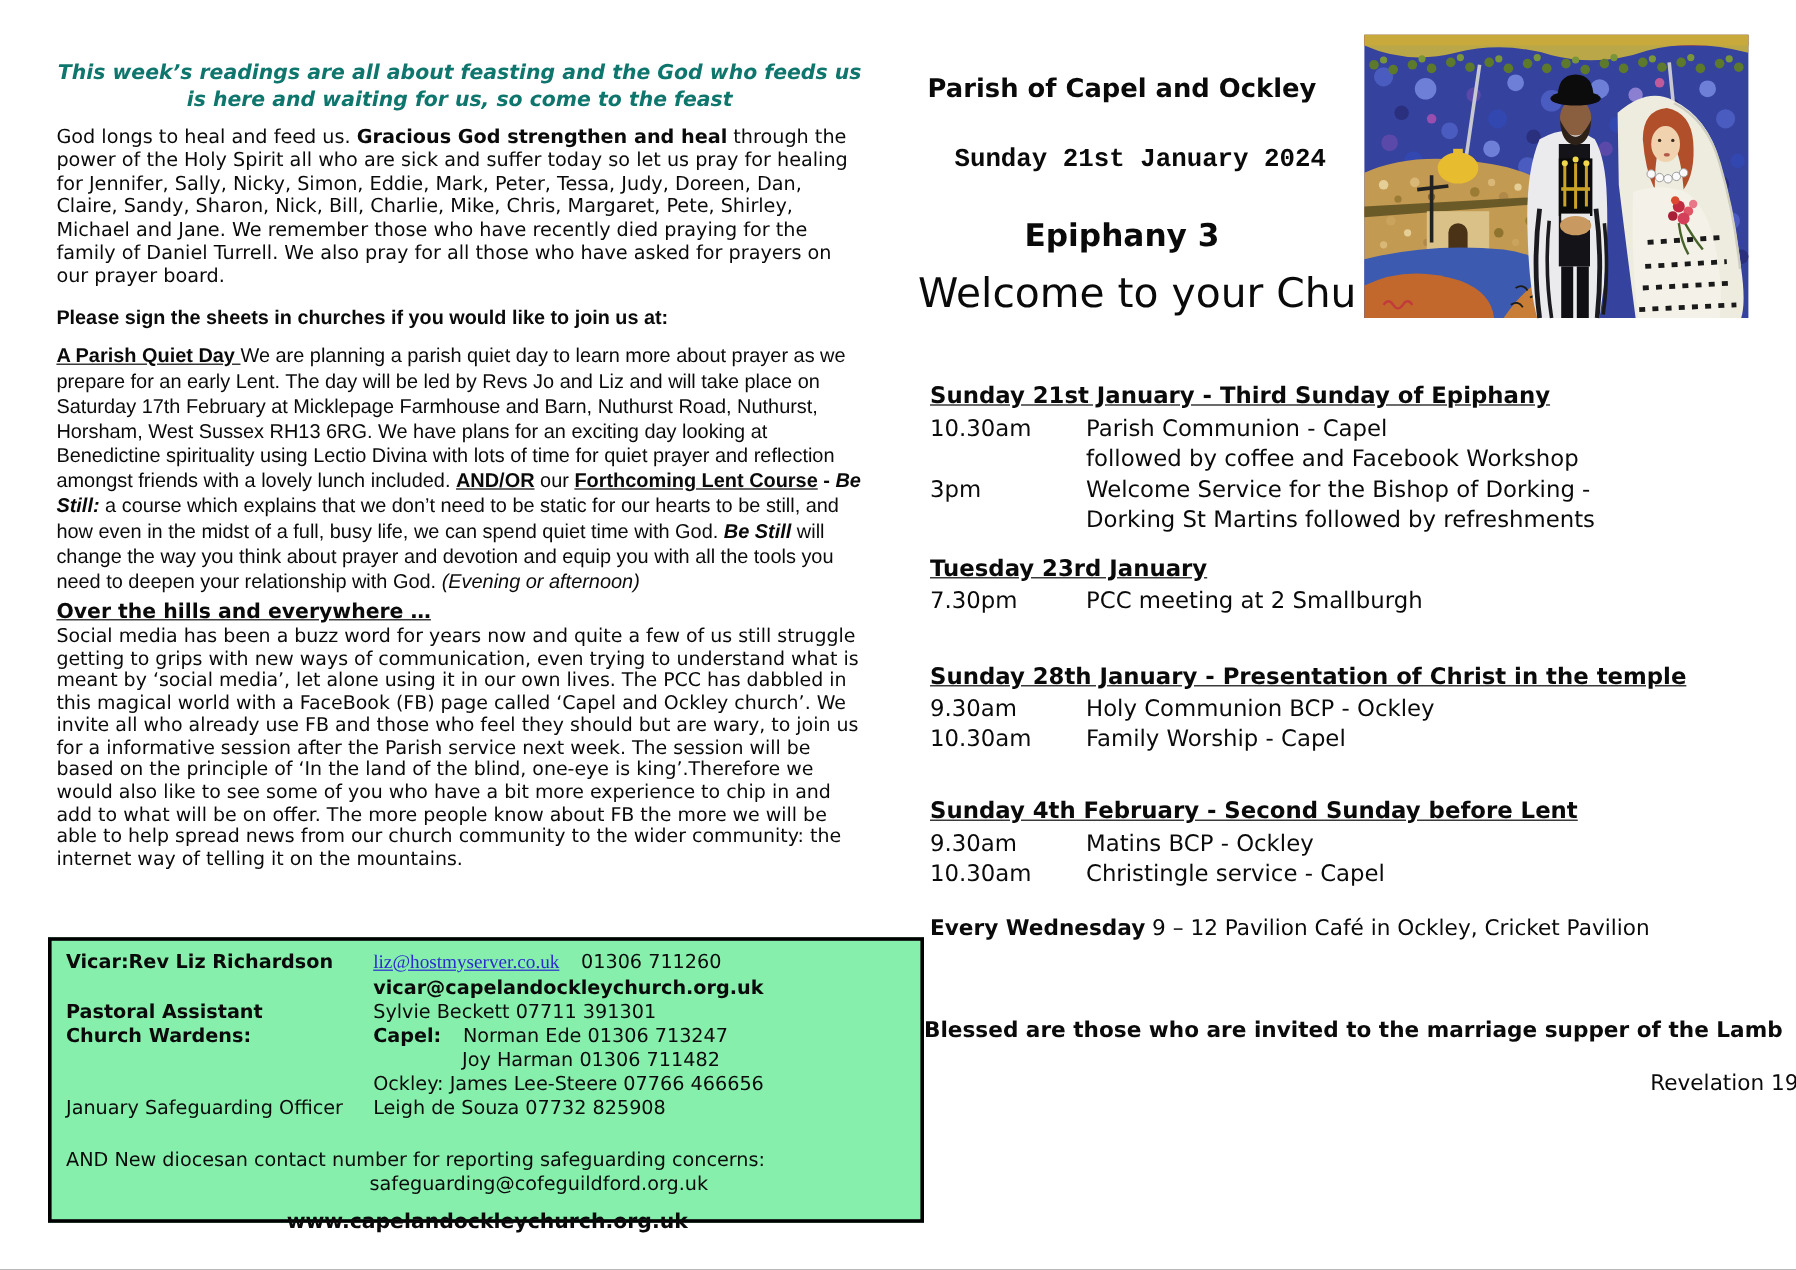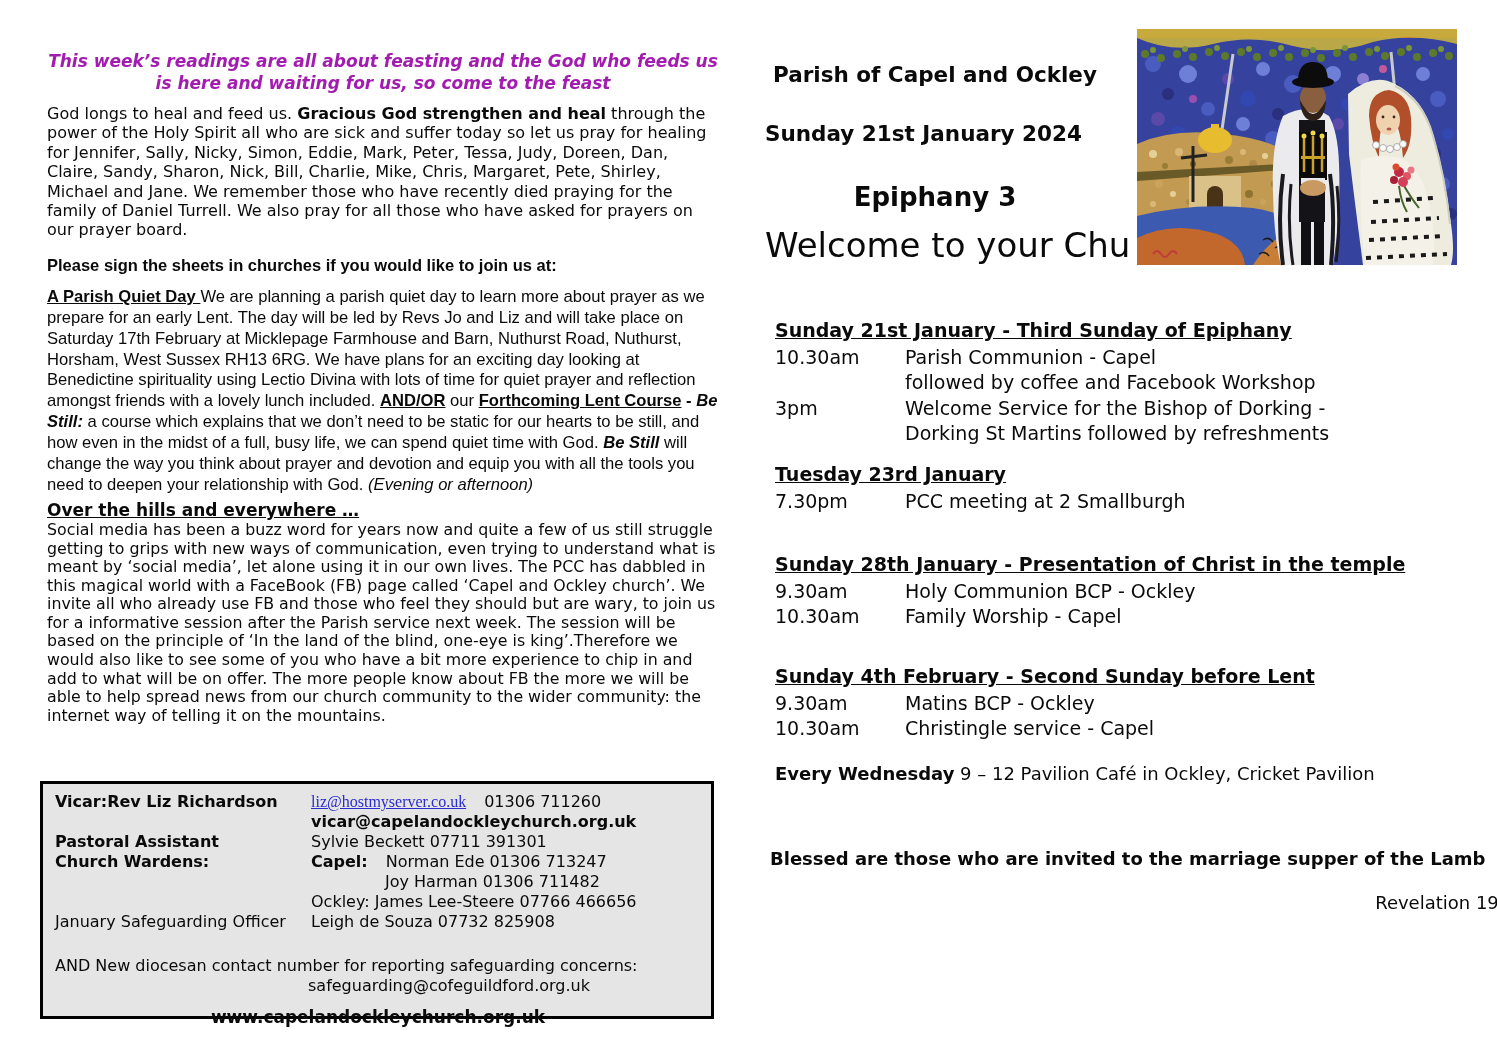--- a/index.html
+++ b/index.html
@@ -4,45 +4,45 @@
 <style>
   html,body{margin:0;padding:0;background:#888;}
   .page{position:relative;width:1497px;height:1058px;background:#ffffff;color:#0a0a0a;
         font-family:"DejaVu Sans",sans-serif;overflow:hidden;margin:0 auto;}
   .b{font-weight:bold}.i{font-style:italic}.u{text-decoration:underline}
   .gap{margin-left:18px}
   a.link{color:#2b2bd0;font-family:"Liberation Serif",serif;text-decoration:underline;cursor:pointer}
 
   
   .left-col{position:absolute;left:47px;top:50px;width:672px;}
-  .intro{font-size:17px;font-weight:bold;font-style:italic;color:#a21caf;text-align:center;
+  .intro{font-size:17px;font-weight:bold;font-style:italic;color:#0f766e;text-align:center;
          line-height:22px;white-space:nowrap;}
   .prayer{margin:10px 0 0;font-size:16px;line-height:19.4px;}
   .signup{margin:16px 0 0;font-family:"Liberation Sans",sans-serif;font-weight:bold;font-size:16.5px;}
   .quietday{margin:12px 0 0;font-family:"Liberation Sans",sans-serif;font-size:16.6px;line-height:20.9px;}
   .hills{margin-top:4px;font-size:17px;font-weight:bold;text-decoration:underline;}
   .social{margin:1px 0 0;font-size:15.8px;line-height:18.6px;}
 
   
-  .contact-box{position:absolute;left:40px;top:781px;width:674px;height:238px;box-sizing:border-box;
-               border:3px solid #000;background:#e5e5e5;padding:8px 10px 0 12px;
+  .contact-box{position:absolute;left:40px;top:781px;width:730px;height:238px;box-sizing:border-box;
+               border:3px solid #000;background:#86efac;padding:8px 10px 0 12px;
                font-size:16px;line-height:20px;}
   .c-row{display:flex;}
   .c-label{flex:0 0 256px;}
   .c-value{flex:1;}
   .indent1{padding-left:74px;}
   .c-diocesan{margin-top:24px;}
   .c-demail{padding-left:253px;}
   .c-web{margin-top:11px;text-align:center;font-size:17px;}
 
   
   .r-parish{position:absolute;left:765px;top:62px;width:340px;text-align:center;font-size:21.5px;
             font-weight:bold;white-space:nowrap;}
-  .r-date{position:absolute;left:765px;top:121px;width:340px;text-align:left;font-size:21.5px;
-          font-weight:bold;white-space:nowrap;}
+  .r-date{position:absolute;left:765px;top:121px;width:340px;text-align:right;font-size:21.5px;
+          font-weight:bold;white-space:nowrap;font-family:Liberation Mono, monospace;}
   .r-season{position:absolute;left:765px;top:182px;width:340px;text-align:center;font-size:26px;font-weight:bold;}
   .r-welcome{position:absolute;left:765px;top:225px;width:340px;text-align:center;font-size:34px;white-space:nowrap;}
   .painting{position:absolute;left:1133px;top:24px;width:330px;height:246px;}
   .sec{position:absolute;left:775px;width:705px;font-size:19px;}
   .sec-h{font-weight:bold;text-decoration:underline;line-height:26px;margin-bottom:2px;white-space:nowrap;}
   .srow{display:flex;line-height:25.4px;}
   .stime{flex:0 0 130px;}
   .sdesc{flex:1;}
   .s0{top:317px}.s1{top:461px}.s2{top:551px}.s3{top:663px}
   .wed{position:absolute;left:775px;top:763px;font-size:18px;white-space:nowrap;}

